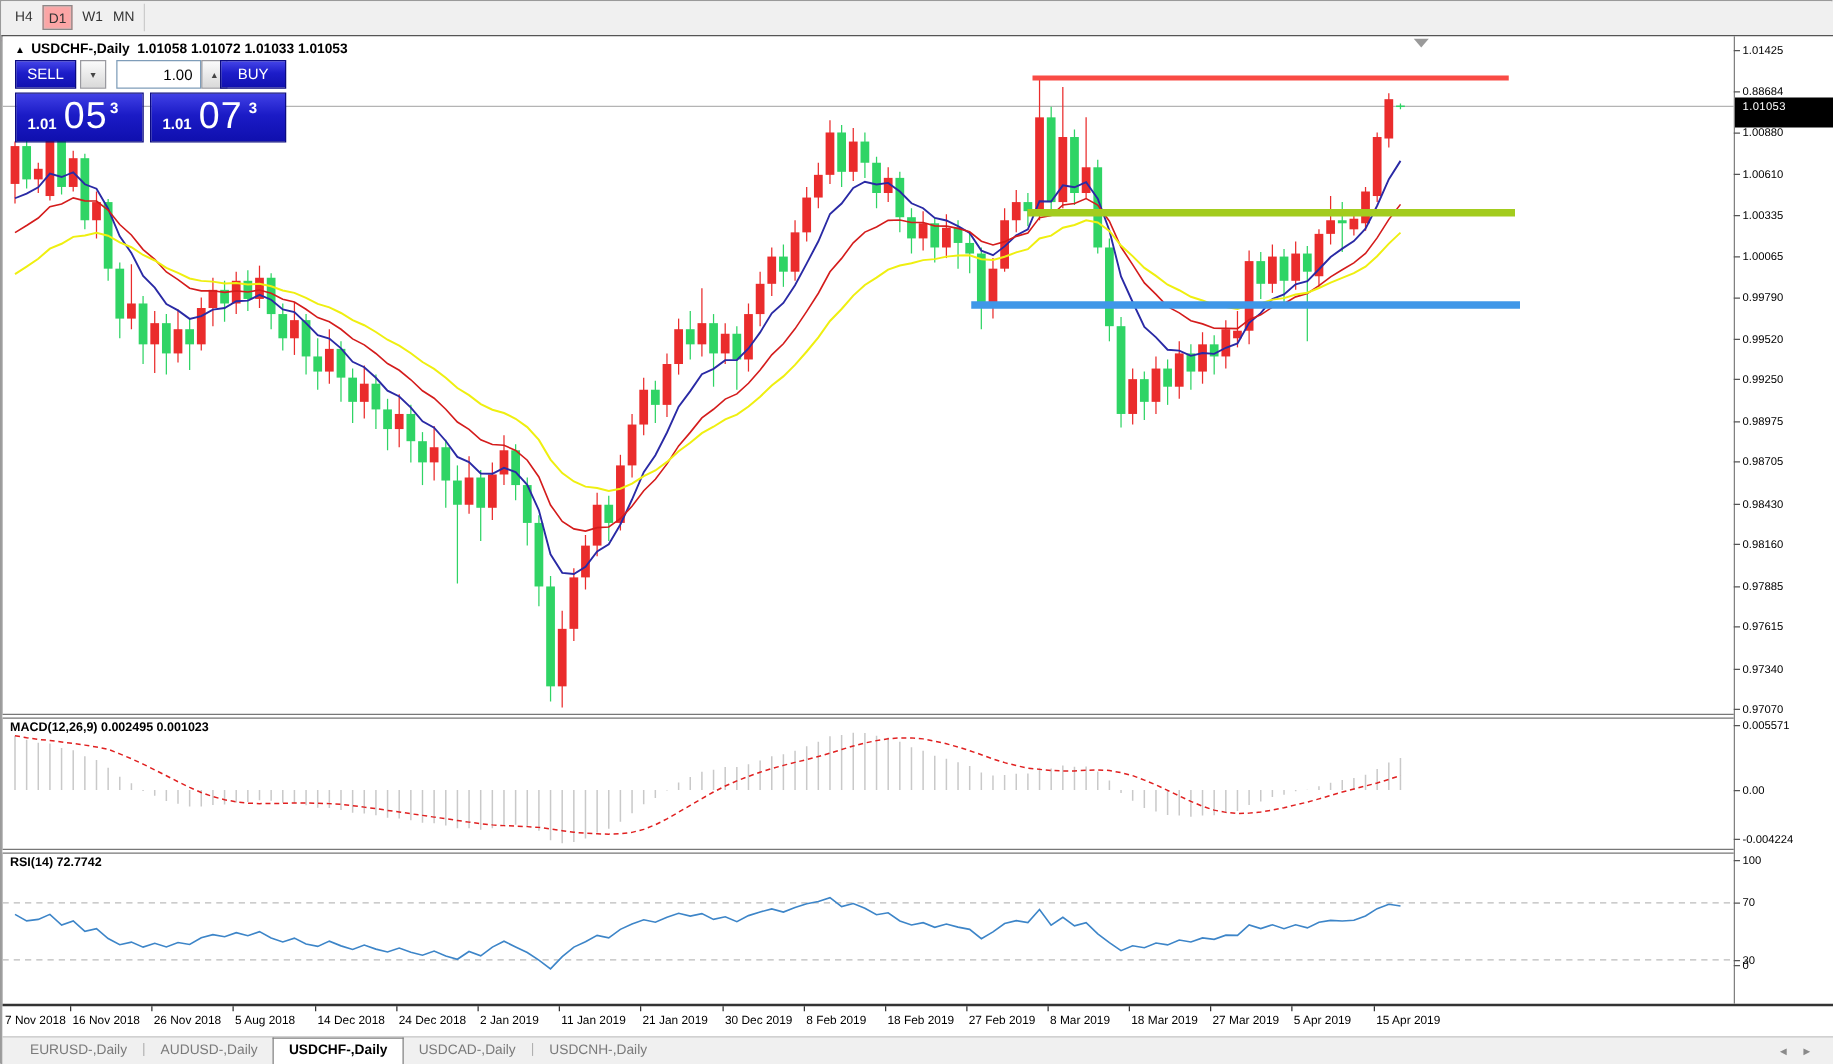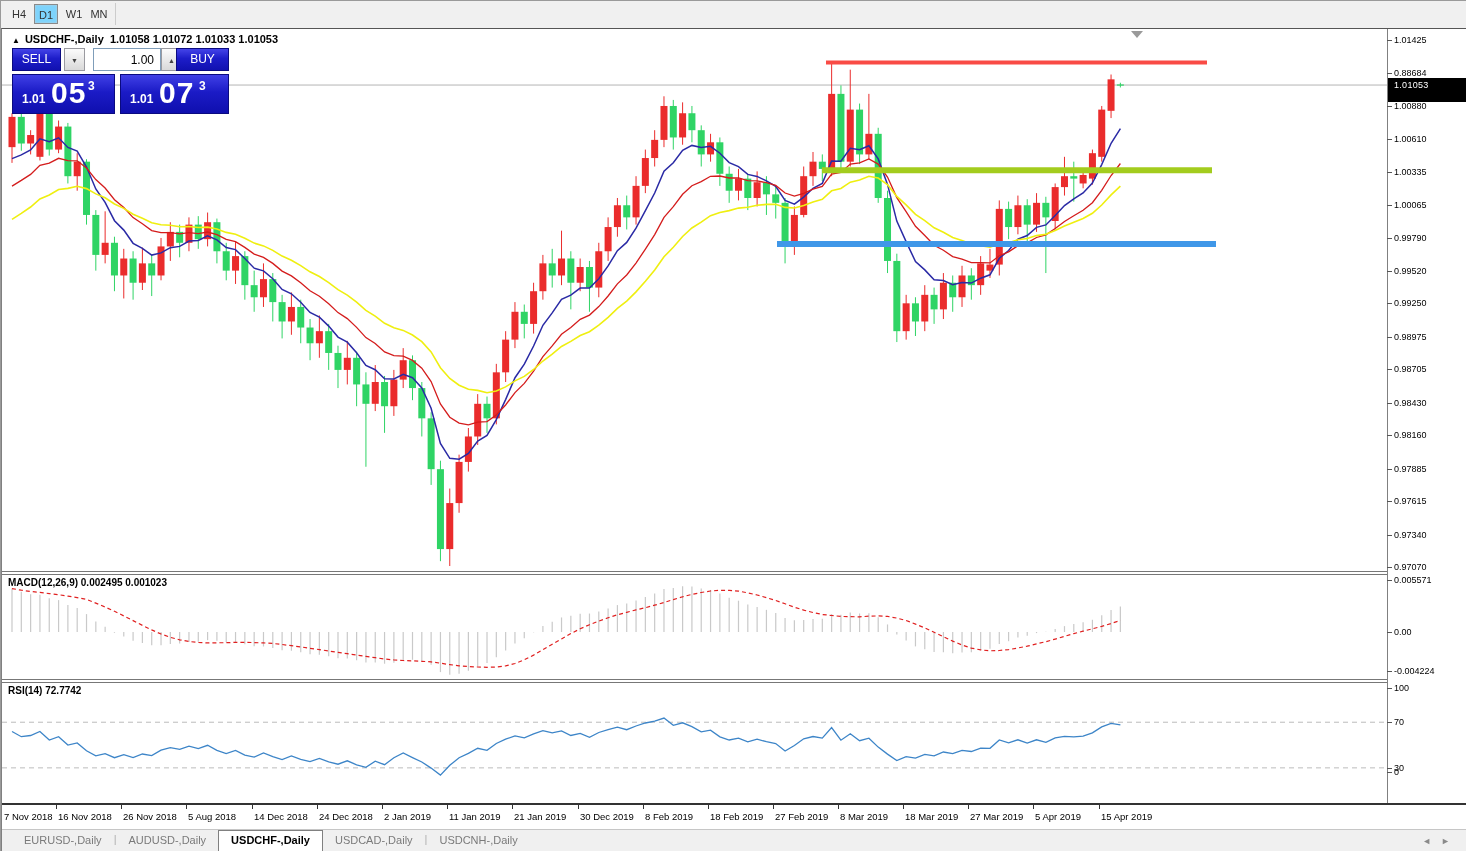--- a/index.html
+++ b/index.html
@@ -4,21 +4,21 @@
 <style>
   * { margin:0; padding:0; box-sizing:border-box; }
   html,body { width:1466px; height:851px; overflow:hidden; background:#fff;
     font-family:"Liberation Sans", sans-serif; }
   #stage { position:absolute; inset:0; width:1466px; height:851px; background:#fff; border:1px solid #9a9a9a; }
 
   
   .toolbar { position:absolute; left:0; top:0; width:1466px; height:32px; background:#f0f0f0; border-bottom:1px solid #a21caf; }
   .tf-btn { position:absolute; top:3px; height:20px; width:24px; text-align:center; line-height:20px;
     font-size:11px; color:#333; cursor:default; }
-  .tf-btn.active { background:#7dd3fc; border:1px solid #8a8a8a; box-shadow:inset 0 0 2px #ccc; }
+  .tf-btn.active { background:#fca5a5; border:1px solid #8a8a8a; box-shadow:inset 0 0 2px #ccc; }
   .tb-sep { position:absolute; left:114px; top:2px; height:22px; width:1px; background:#cccccc; }
 
   
   .chartwin { position:absolute; left:0; top:27px; width:1466px; height:824px; background:#fff;
     border-top:1px solid #555; border-left:1px solid #808080; }
   .pane-svg { position:absolute; left:0; overflow:hidden; }
   .v-axis-line { position:absolute; left:1385px; top:0px; width:1px; height:774px; background:#808080; }
 
   .chart-title { position:absolute; left:10px; top:4px; font-size:11px; font-weight:700; color:#000; white-space:pre; }
   .chart-title .tri { font-size:8px; margin-right:5px; }
@@ -55,21 +55,21 @@
     background:linear-gradient(180deg,#4444e8 0%,#1d1dc9 45%,#1111b0 100%);
     border:1px solid #0a0a80; line-height:21px; height:23px; }
   .spin-btn { position:absolute; top:0; width:21px; height:23px;
     background:linear-gradient(180deg,#fbfbfb,#d9d9d9); border:1px solid #9a9aa0; }
   .spin-btn span { position:absolute; left:6px; font-size:7px; color:#444; }
   .vol-field { position:absolute; left:81px; top:0; width:68px; height:23px; border:1px solid #7f9db9;
     font-size:12px; text-align:right; padding-right:6px; font-family:"Liberation Sans",sans-serif; color:#000; }
   .big-quote { position:absolute; top:26px; height:40px; color:#fff;
     background:linear-gradient(180deg,#4040e6 0%,#1b1bc6 45%,#0f0fae 100%); border:1px solid #0a0a80; }
   .bq-small { position:absolute; left:9px; bottom:7px; font-size:12px; font-weight:700; }
-  .bq-big { position:absolute; left:38px; top:1px; font-size:30px; font-weight:700; letter-spacing:1px; }
+  .bq-big { position:absolute; left:38px; top:1px; font-size:30px; font-weight:400; letter-spacing:1px; }
   .bq-sup { position:absolute; top:4px; font-size:12px; font-weight:700; }
 </style>
 </head>
 <body>
 
 <div id="stage">
 
   <div class="toolbar">
     <div class="tf-btn" style="left:6px">H4</div>
     <div class="tf-btn active" style="left:33px">D1</div>

